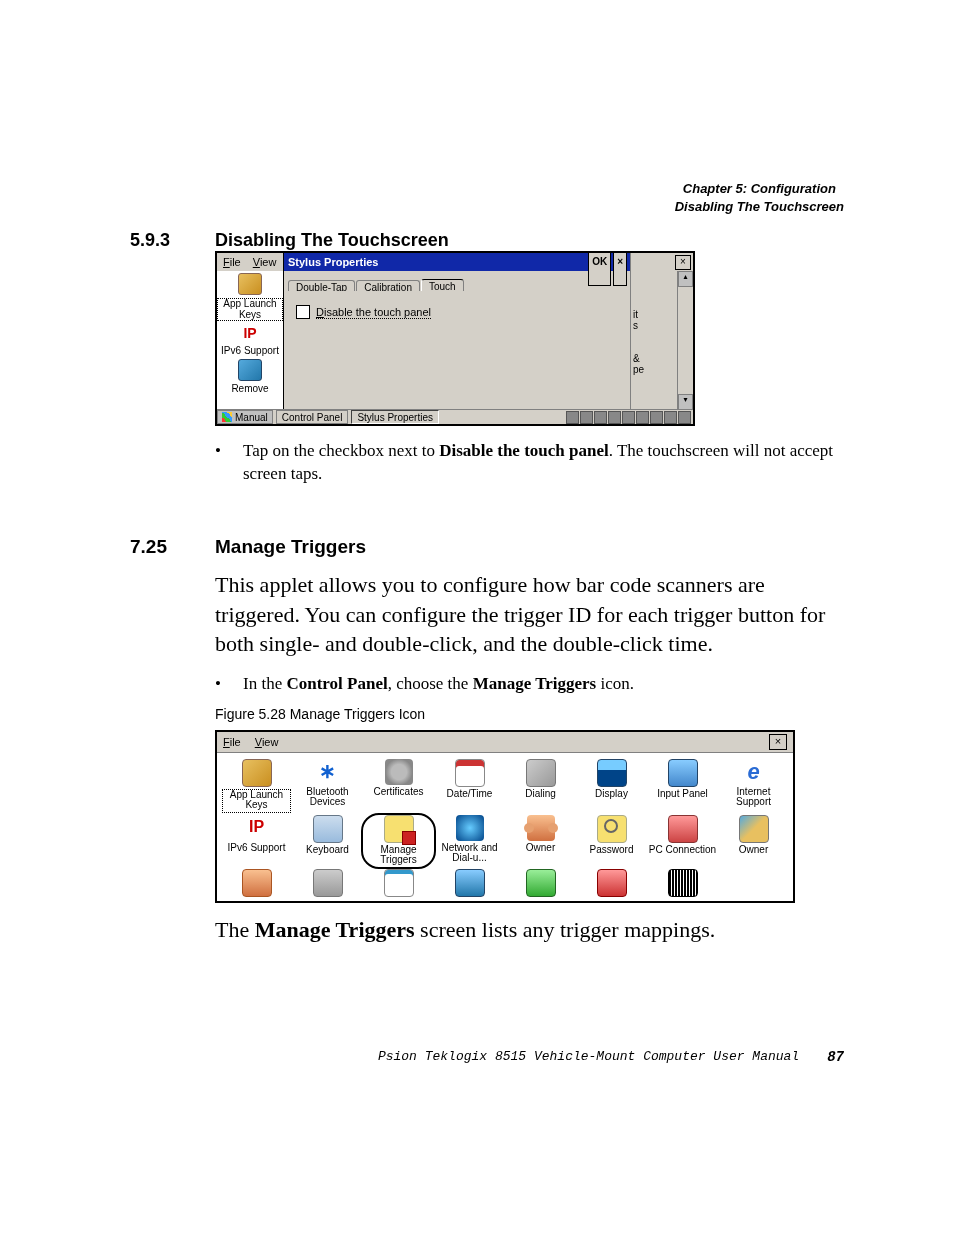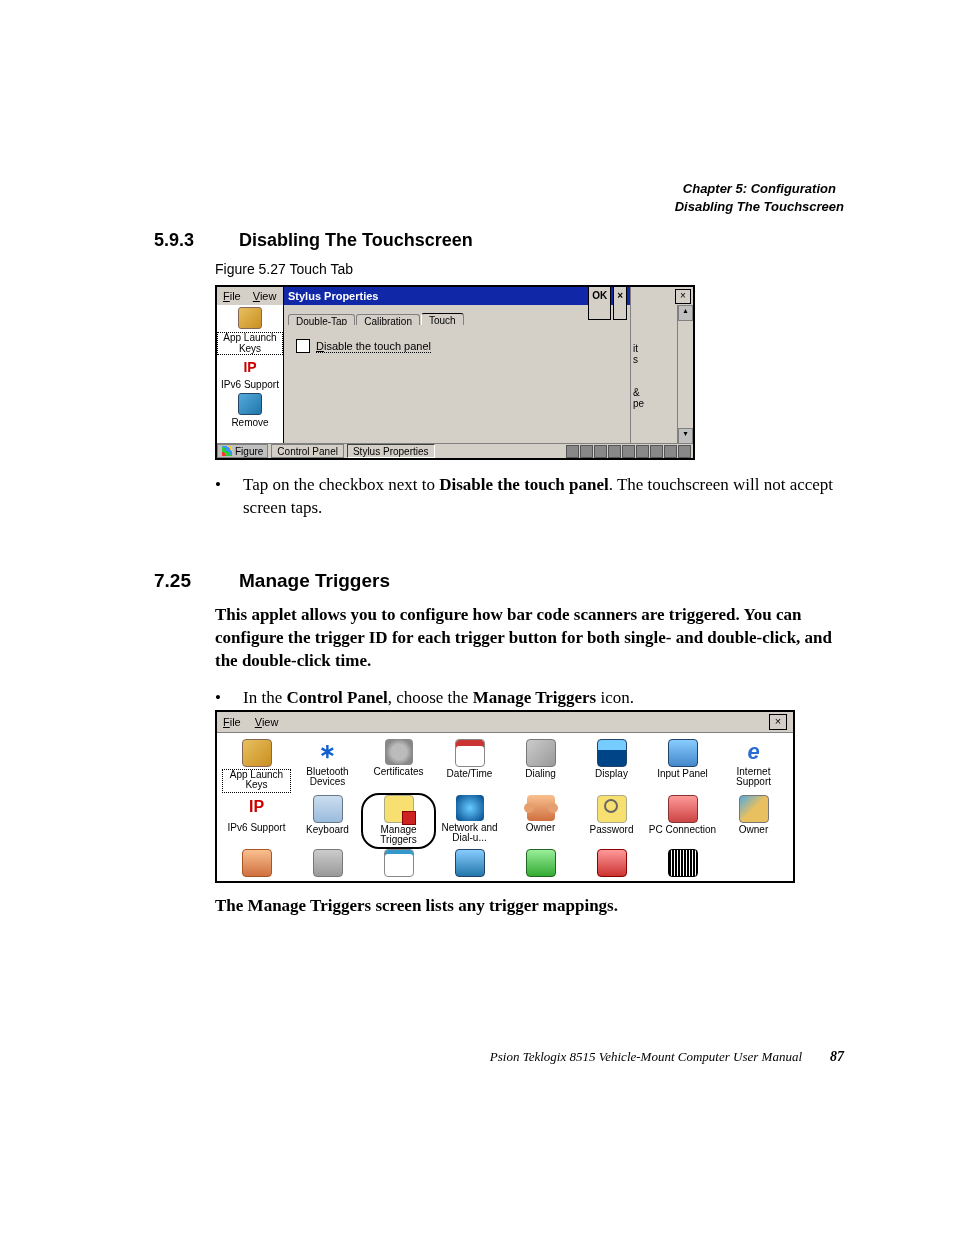--- a/index.html
+++ b/index.html
@@ -19,48 +19,47 @@
     position: absolute;
     top: 180px;
     right: 110px;
     text-align: center;
     font-family: Verdana, Geneva, sans-serif;
     font-style: italic;
     font-weight: bold;
     font-size: 13px;
     line-height: 1.35;
   }
-  .sec-row { display:flex; align-items:baseline; margin-top:50px;margin-left:24px; }
+  .sec-row { display:flex; align-items:baseline; margin-top:50px; }
   .sec-num {
     font-family: Verdana, Geneva, sans-serif;
     font-weight: bold;
     font-size: 18px;
     width: 85px;
   }
   .sec-num.big, .sec-title.big { font-size: 19px; }
   .sec-title { font-family: Verdana, sans-serif; font-weight:bold; font-size:18px; }
   .fig-caption {
     font-family: Verdana, sans-serif;
     font-size: 14px;
     margin: 10px 0 8px 85px;
   }
   .body-text {
-    font-size: 17px;
+    font-size: 22px;
     line-height: 1.35;
     margin: 12px 0 0 85px;
-    font-weight: bold;
   }
   .bullet { display:flex; margin: 14px 0 0 85px; font-size:17px; line-height:1.35; }
   .bullet .dot { width:28px; }
   .bullet .txt { flex:1; }
   b.sans { font-family: inherit; font-weight:bold; }
   .footer {
     position:absolute; bottom:170px; left:130px; right:110px;
-    display:flex; justify-content:flex-end; align-items:center;
-    font-family: Liberation Serif, serif; font-style:italic; font-size:13px;
+    display:flex; justify-content:flex-end; align-items:flex-start;
+    font-family: Liberation Mono, monospace; font-style:italic; font-size:13px;
   }
   .footer .pageno { font-style:italic; font-weight:bold; margin-left:28px; font-size:14px; }
 
   
   .shot1 {
     margin-left:85px;
     width:480px; height:175px;
     border:2px solid #000;
     background:#fff;
     font-family: Tahoma, Arial, sans-serif;
@@ -201,21 +200,20 @@
   <div class="running-head">
     <div>Chapter 5: Configuration</div>
     <div>Disabling The Touchscreen</div>
   </div>
 
   <div class="sec-row">
     <div class="sec-num">5.9.3</div>
     <div class="sec-title">Disabling The Touchscreen</div>
   </div>
 
-  <div class="fig-caption">Figure 5.27 Touch Tab</div>
 
   <div class="shot1">
     <div class="menubar">
       <span><u>F</u><span></span>ile</span>
       <span><u>V</u>iew</span>
     </div>
 
     <div class="left-pane">
       <div class="cp-icon ic-app"></div>
       <div class="cp-item sel">App Launch Keys</div>
@@ -255,21 +253,21 @@
         <div class="arr">▴</div>
         <div style="position:absolute;bottom:0;left:0;right:0">
           <div class="arr">▾</div>
         </div>
       </div>
     </div>
 
     <div class="taskbar">
       <div class="start">
         <div class="flag"></div>
-        <span>Figure</span>
+        <span>Manual</span>
       </div>
       <div class="task">
         <span>Control Panel</span>
       </div>
       <div class="task pressed">
         <span>Stylus Properties</span>
       </div>
       <div class="tray">
         <div class="tic"></div>
         <div class="tic"></div>
@@ -298,20 +296,21 @@
 
   <div class="body-text">This applet allows you to configure how bar code scanners are triggered. You can configure the trigger ID for each trigger button for both single- and double-click, and the double-click time.</div>
 
   <div class="bullet">
     <div class="dot">•</div>
     <div class="txt">
       <span>In the </span><b>Control Panel</b><span>, choose the </span><b>Manage Triggers</b><span> icon.</span>
     </div>
   </div>
 
+  <div class="fig-caption">Figure 5.28 Manage Triggers Icon</div>
 
   <div class="shot2">
     <div class="menubar">
       <span><u>F</u>ile</span>
       <span><u>V</u>iew</span>
       <div class="xb">×</div>
     </div>
     <div class="grid">
       <div class="cell sel"><div class="ico i-app"></div><span class="lbl">App Launch Keys</span></div>
       <div class="cell">

